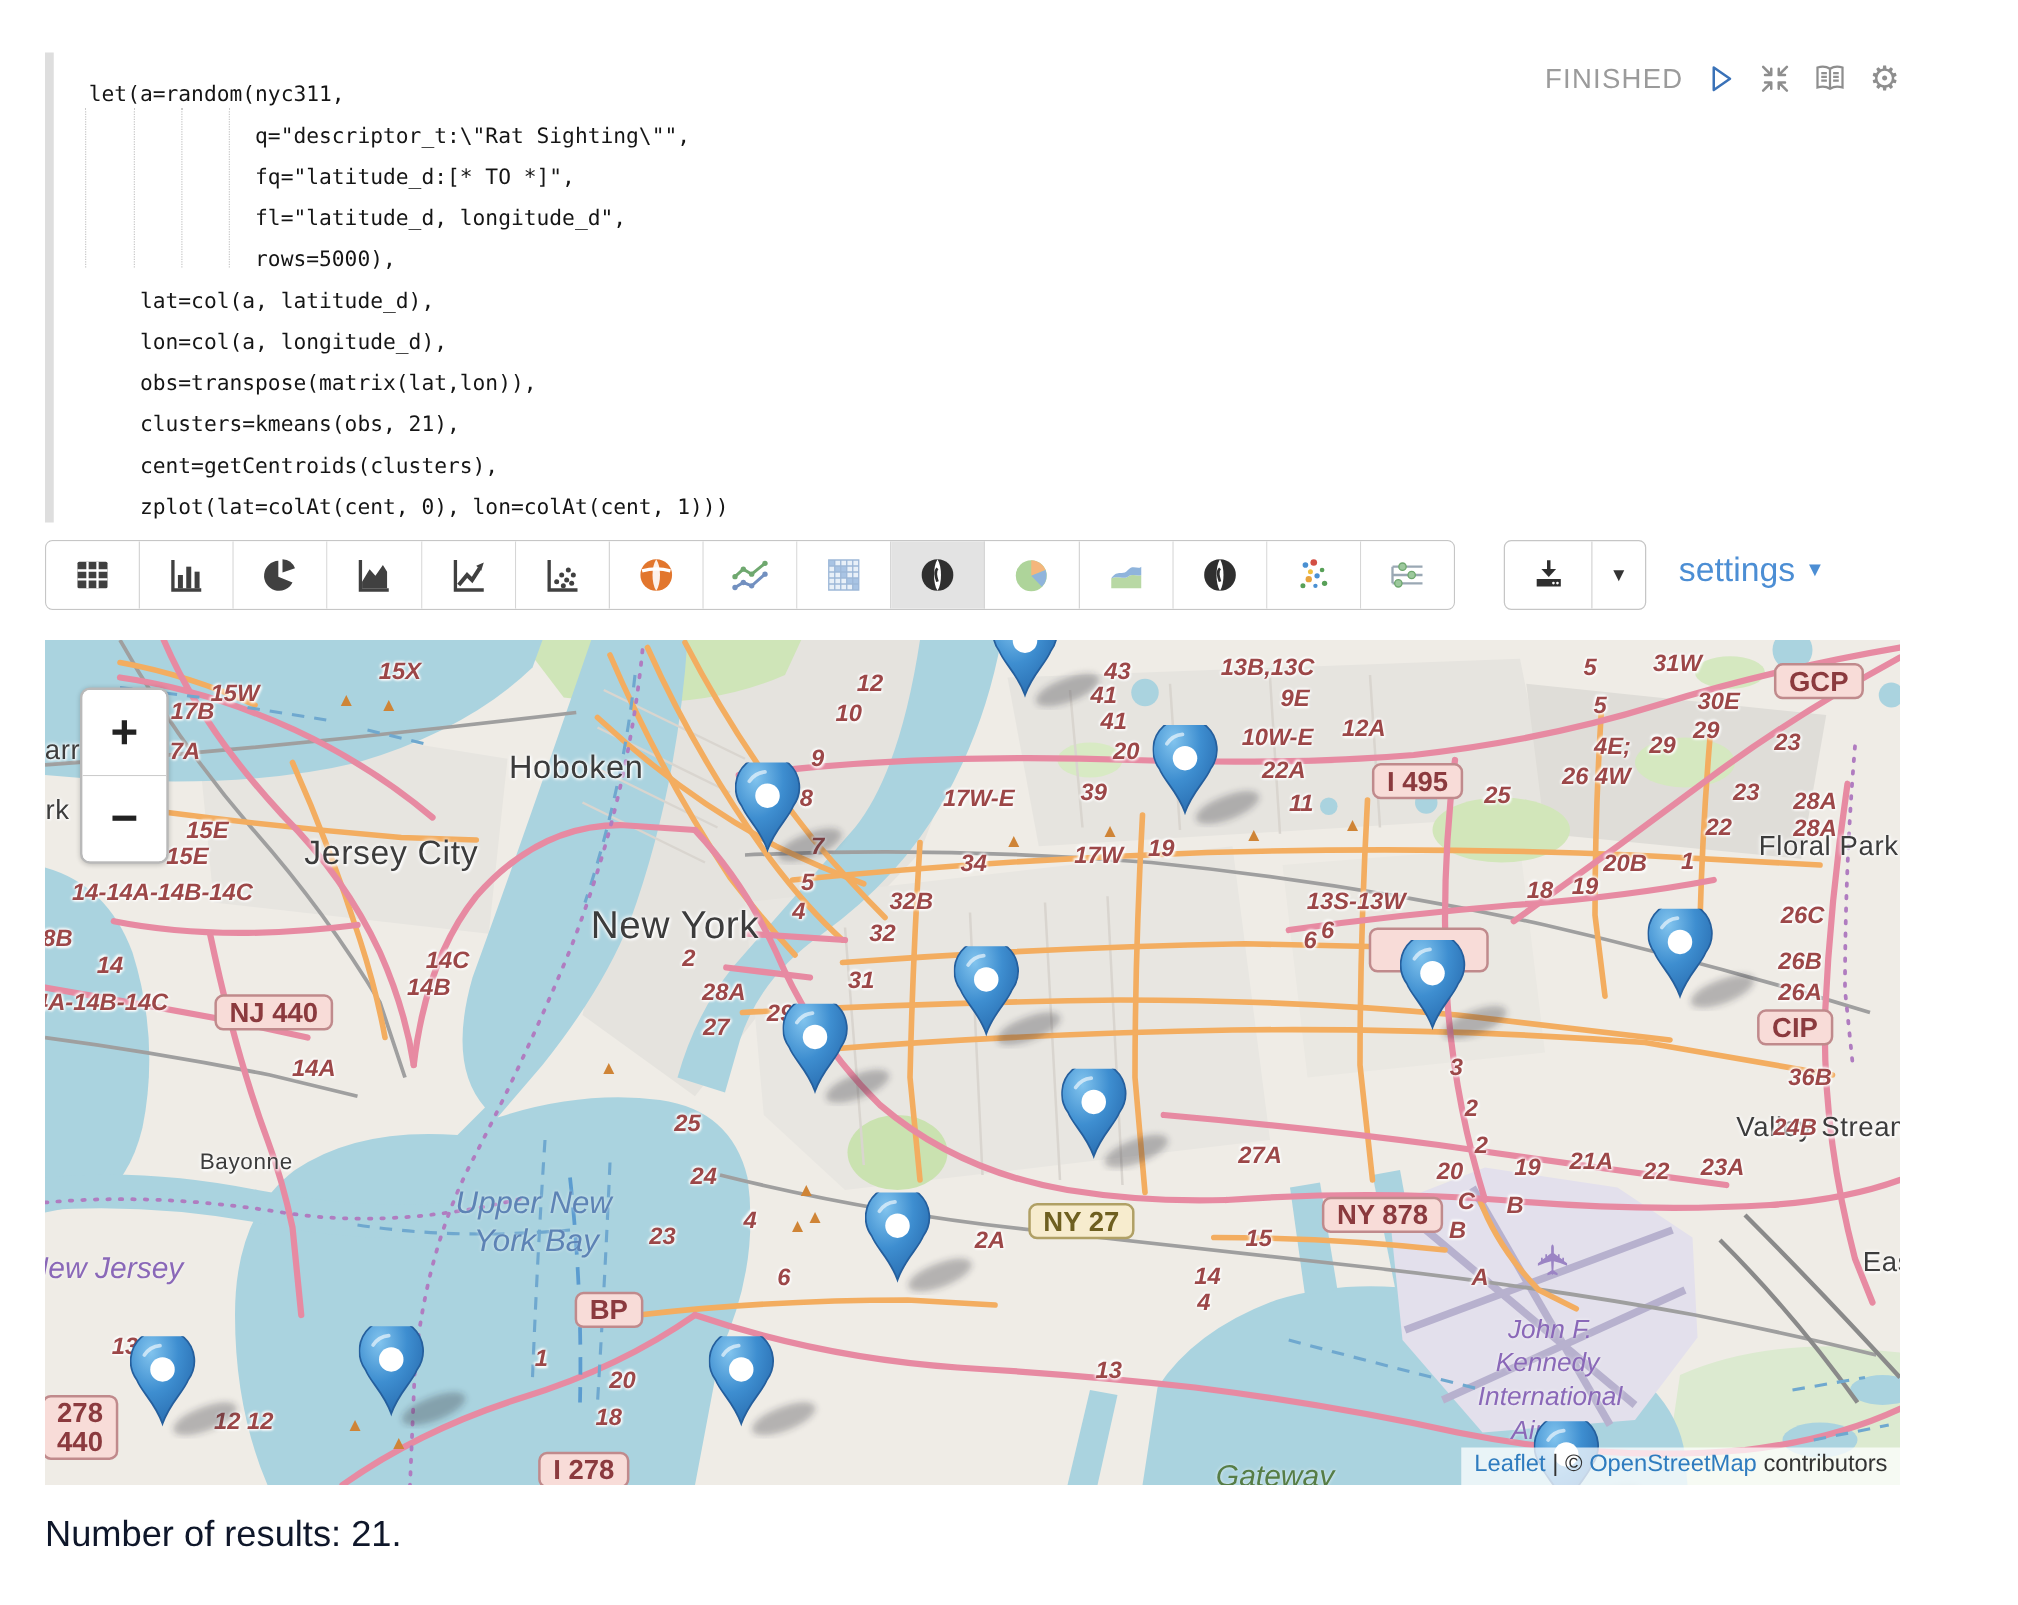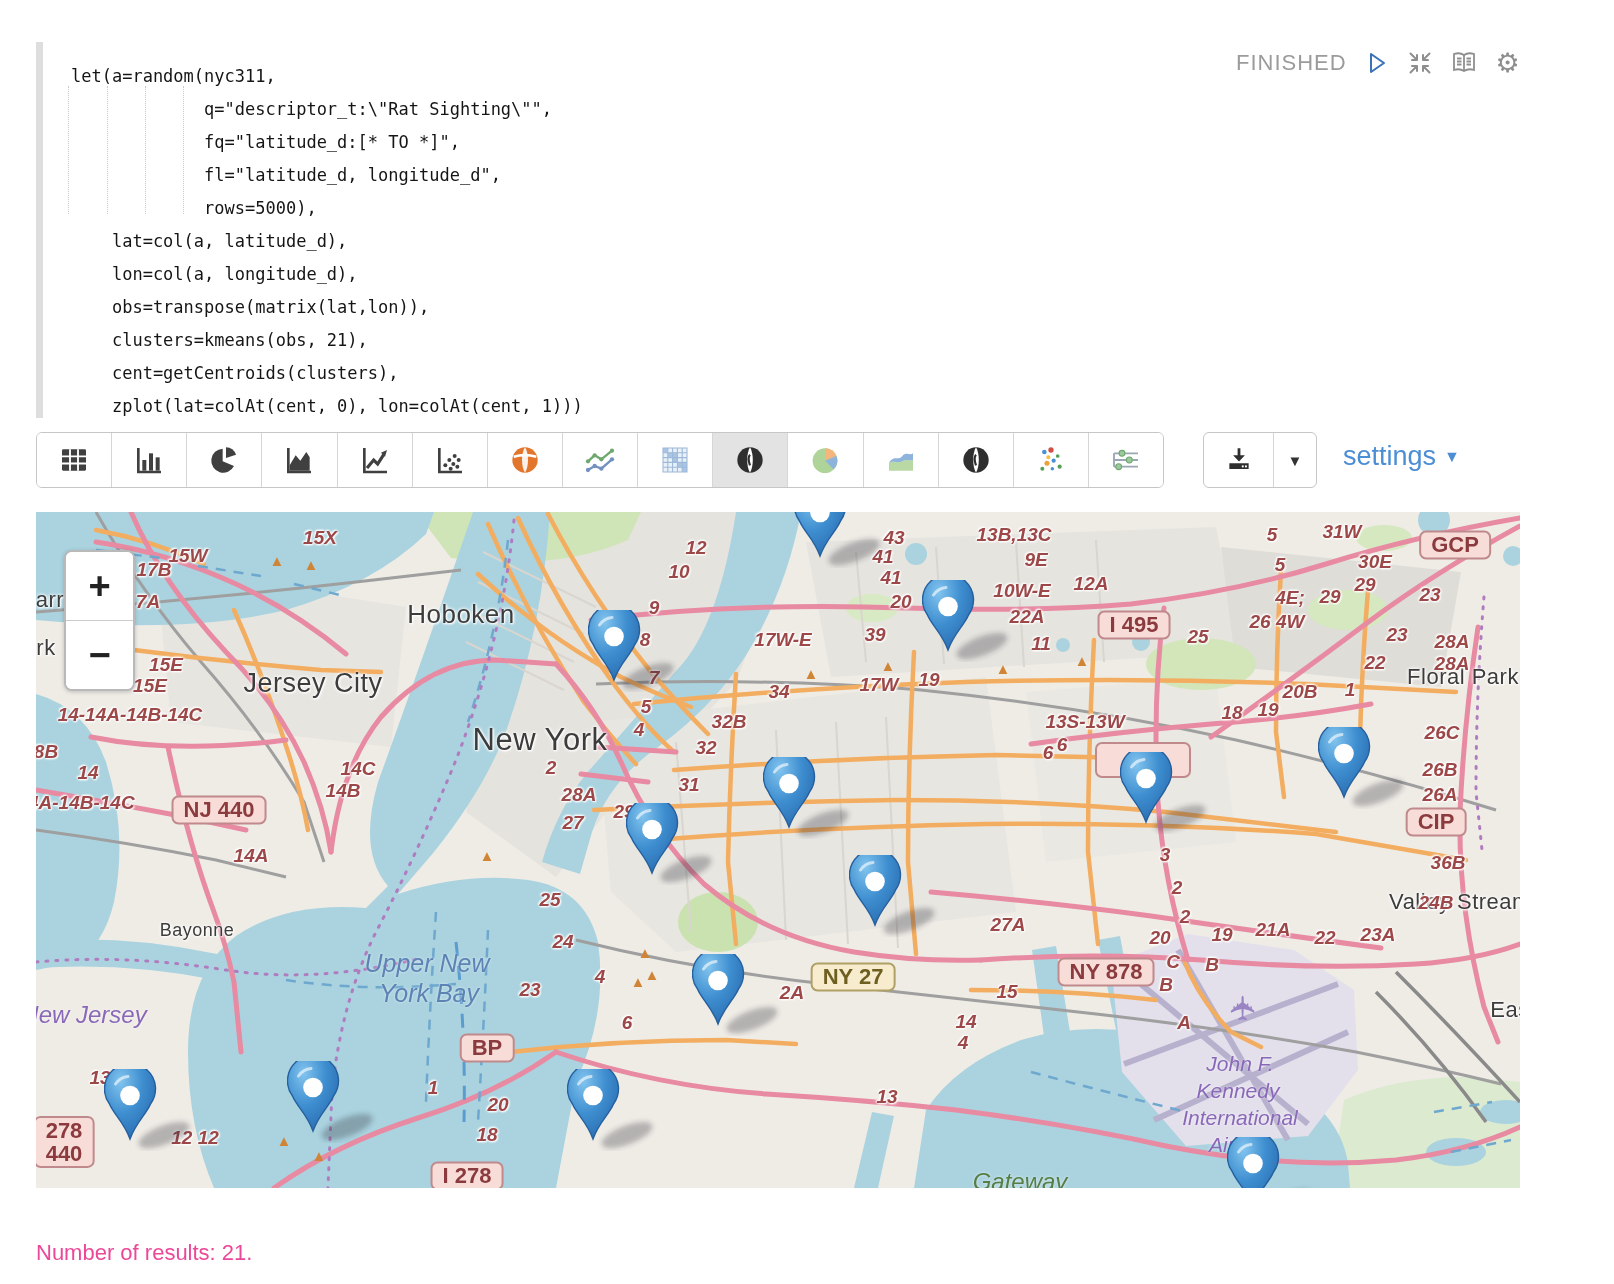--- a/index.html
+++ b/index.html
@@ -35,34 +35,34 @@
   #markers{position:absolute;left:0;top:0;width:100%;height:100%;z-index:3;pointer-events:none;}
   .ml{position:absolute;transform:translate(-50%,-50%);white-space:pre;}
   .ref{font-size:19px;font-weight:700;font-style:italic;color:#9c4748;
     text-shadow:0 0 3px #fff,0 0 3px #fff,1px 1px 2px #fff,-1px -1px 2px #fff;}
   .city{color:#3c3c3c;letter-spacing:.5px;text-shadow:0 0 3px #fff,0 0 4px #fff,1px 1px 2px #fff;}
   .wtr{font-style:italic;color:#5d83b5;font-size:25px;text-shadow:0 0 3px rgba(255,255,255,.6);}
   .pur{font-style:italic;color:#8a68b8;font-size:21px;text-shadow:0 0 3px rgba(255,255,255,.7);}
   .grn{font-style:italic;color:#567d46;font-size:24px;text-shadow:0 0 3px rgba(255,255,255,.7);}
   .shield{position:absolute;transform:translate(-50%,-50%);font-size:22px;font-weight:700;color:#8b3a3e;
     background:#f8dcd8;border:2px solid #c08a8c;border-radius:7px;padding:1px 10px;white-space:pre;line-height:1.05;text-align:center;}
-  .shield.tan{color:#6e5f20;background:#f7ecce;border-color:#b0a065;}
+  .shield.tan{color:#6e5f20;background:#f7ecce;border-color:#b0a065;margin-left:12px;}
   .shield.blank{min-width:72px;min-height:30px;}
   .tri{position:absolute;transform:translate(-50%,-50%);color:#cf8436;font-size:15px;}
   .plane{position:absolute;transform:translate(-50%,-50%) rotate(-90deg);color:#9b84c4;font-size:34px;}
   .marker{position:absolute;pointer-events:auto;cursor:pointer;}
   #zoomctl{position:absolute;left:28px;top:38px;width:67px;height:137px;z-index:5;background:#fff;
     border:2px solid #b9b9b9;border-radius:8px;box-shadow:0 1px 4px rgba(0,0,0,.2);display:flex;flex-direction:column;overflow:hidden;}
   .zbtn{flex:1;display:flex;align-items:center;justify-content:center;font-size:38px;font-weight:700;color:#222;cursor:pointer;background:#fff;}
   #zoom-in{border-bottom:1px solid #ccc;}
   #attrib{position:absolute;right:0;bottom:0;z-index:6;background:rgba(255,255,255,.74);
     font-size:19px;color:#333;padding:3px 10px 5px 10px;white-space:pre;}
   #attrib a{color:#2f7cbf;text-decoration:none;cursor:pointer;}
   
-  #result-line{position:absolute;left:36px;top:1240px;font-size:22px;color:#ec4899;}
+  #result-line{position:absolute;left:36px;top:1212px;font-size:29px;color:#0f172a;}
 </style>
 </head>
 <body>
 
 <svg width="0" height="0" style="position:absolute" aria-hidden="true">
   <defs>
     <radialGradient id="pg" cx="32%" cy="24%" r="95%">
       <stop offset="0" stop-color="#82c4ee"></stop>
       <stop offset="0.45" stop-color="#3e8ed0"></stop>
       <stop offset="1" stop-color="#2262a6"></stop>
@@ -656,15 +656,16 @@
     <path d="M11.5,15 A17,17 0 0 1 24,7.5" stroke="rgba(255,255,255,0.6)" stroke-width="3" fill="none" stroke-linecap="round"></path>
   </svg>
 </div>
     </div>
 
   <div id="zoomctl">
     <div class="zbtn" id="zoom-in">+</div>
     <div class="zbtn" id="zoom-out">−</div>
   </div>
 
+  <div id="attrib"><a>Leaflet</a><span> | </span><span>© </span><a>OpenStreetMap</a><span> contributors</span></div>
 </div>
 
 <div id="result-line">Number of results: 21.</div>
 
 </body></html>

